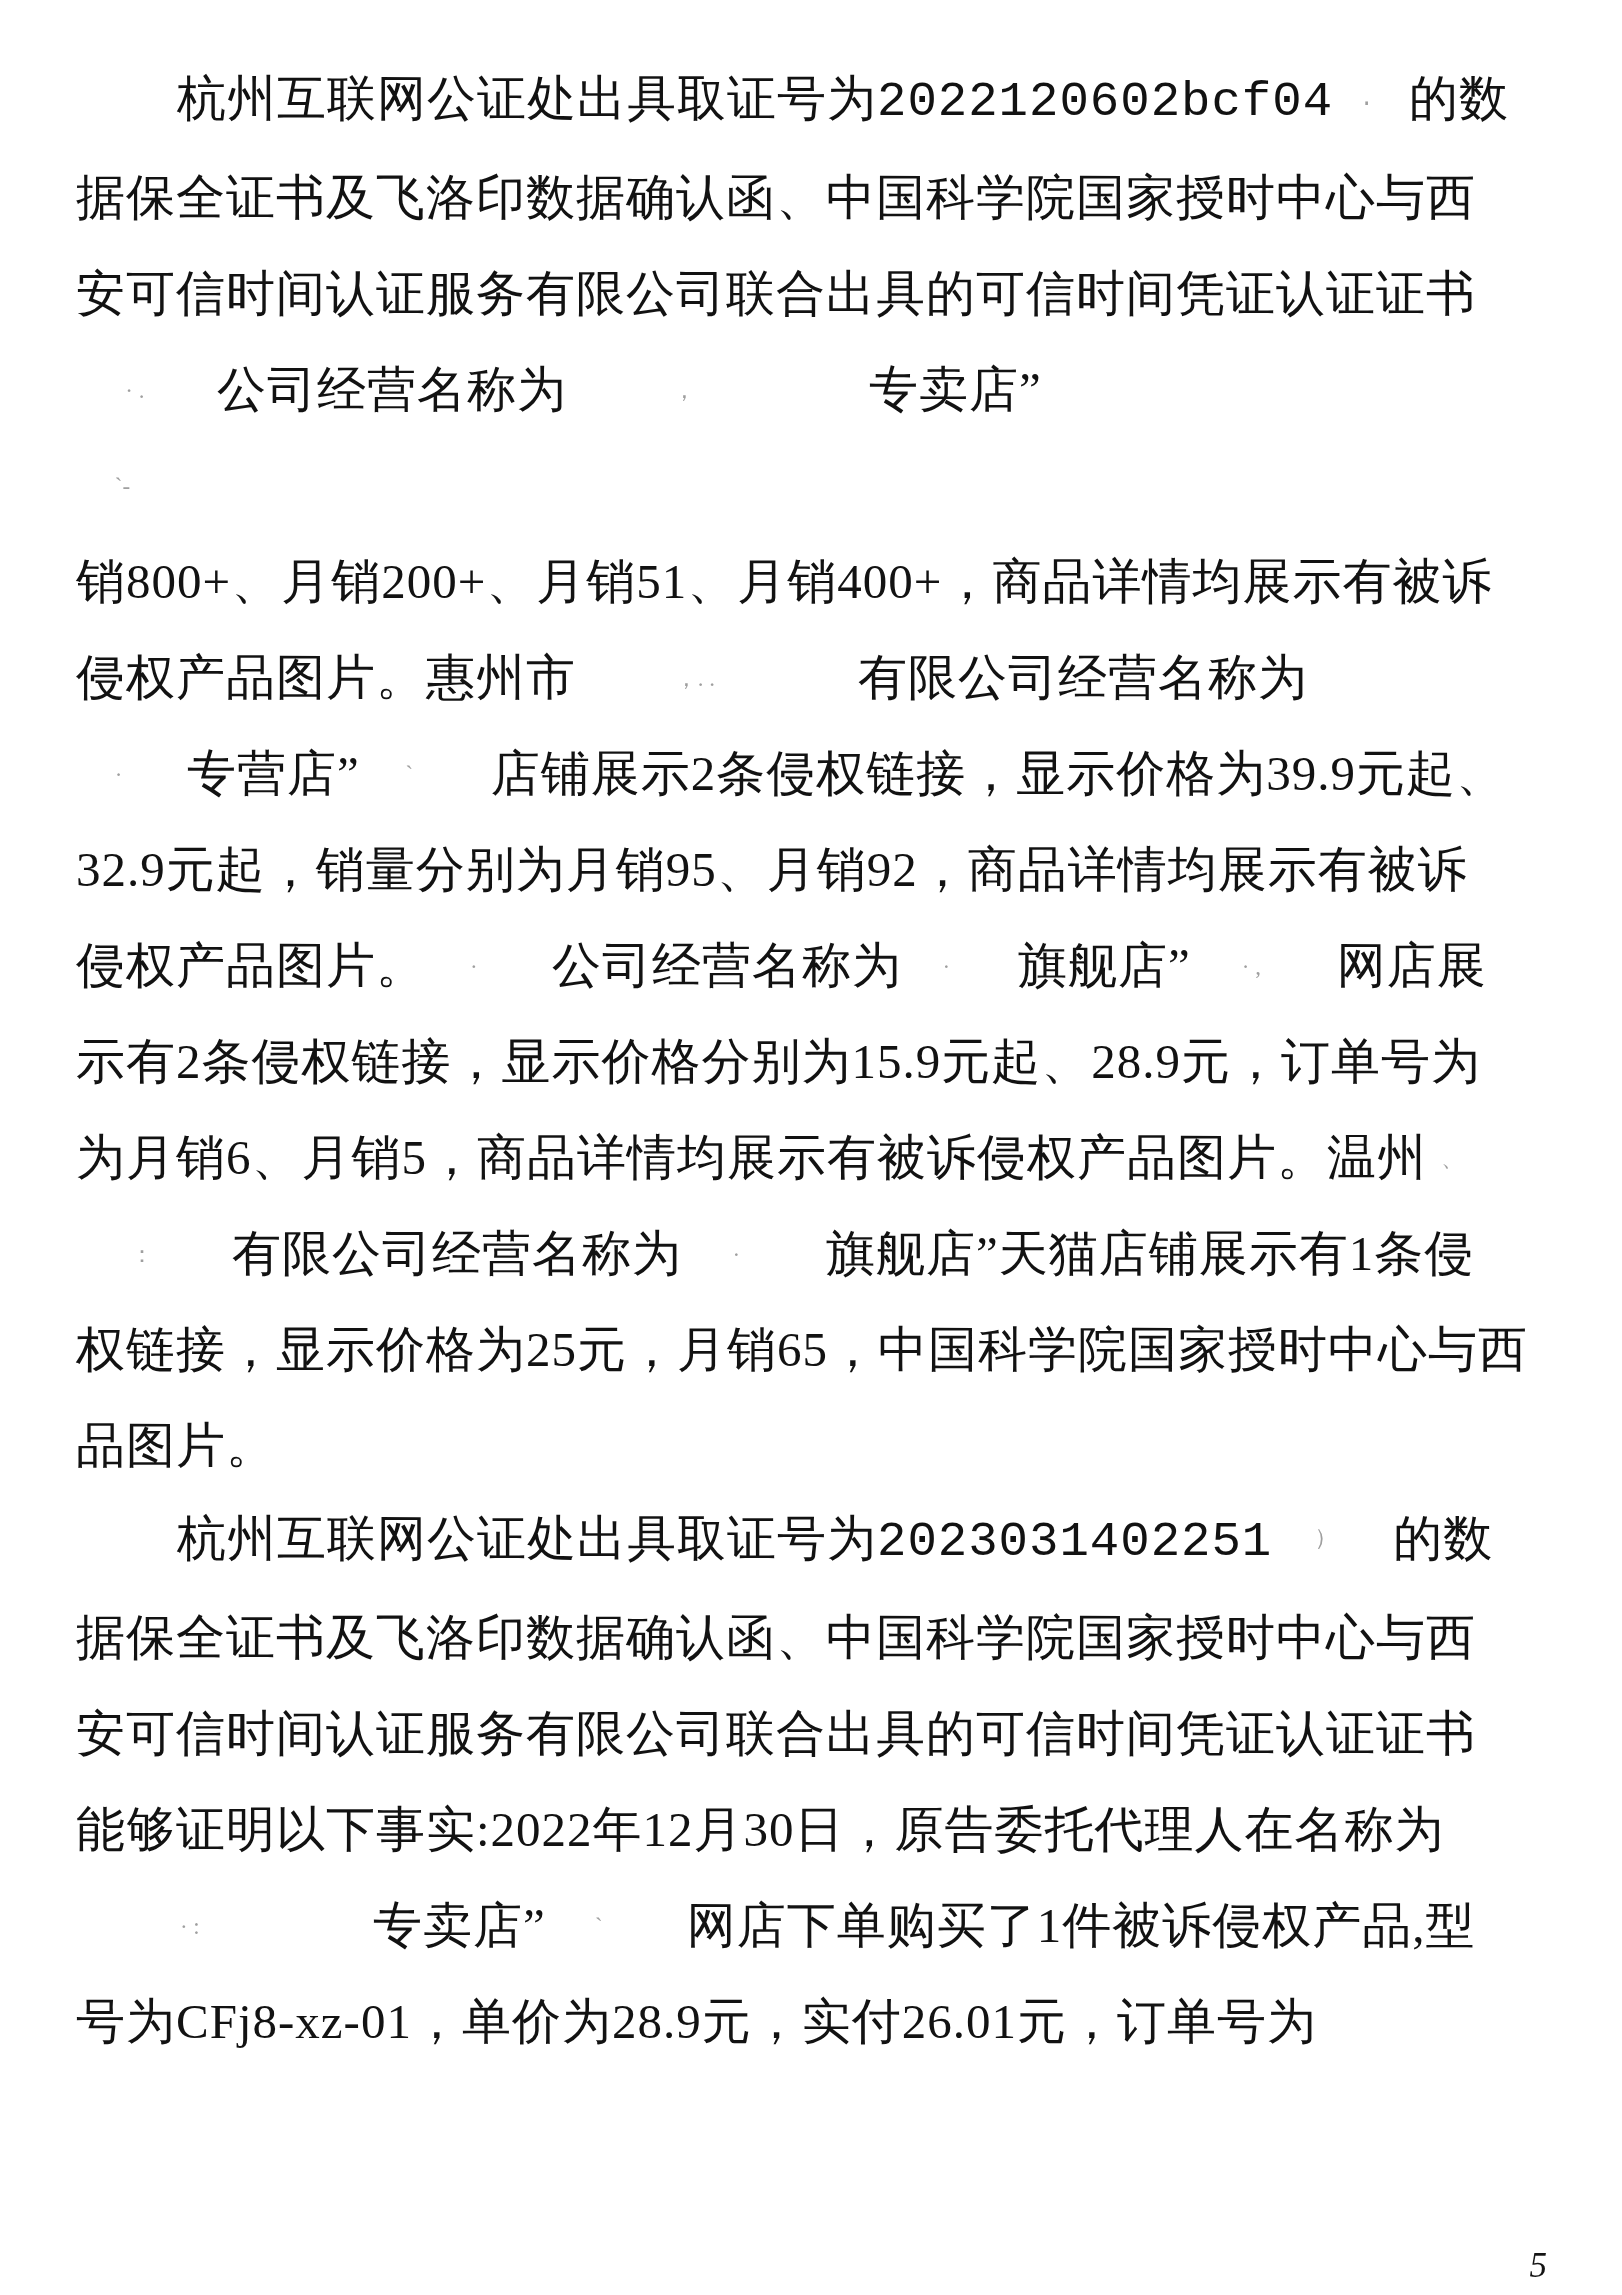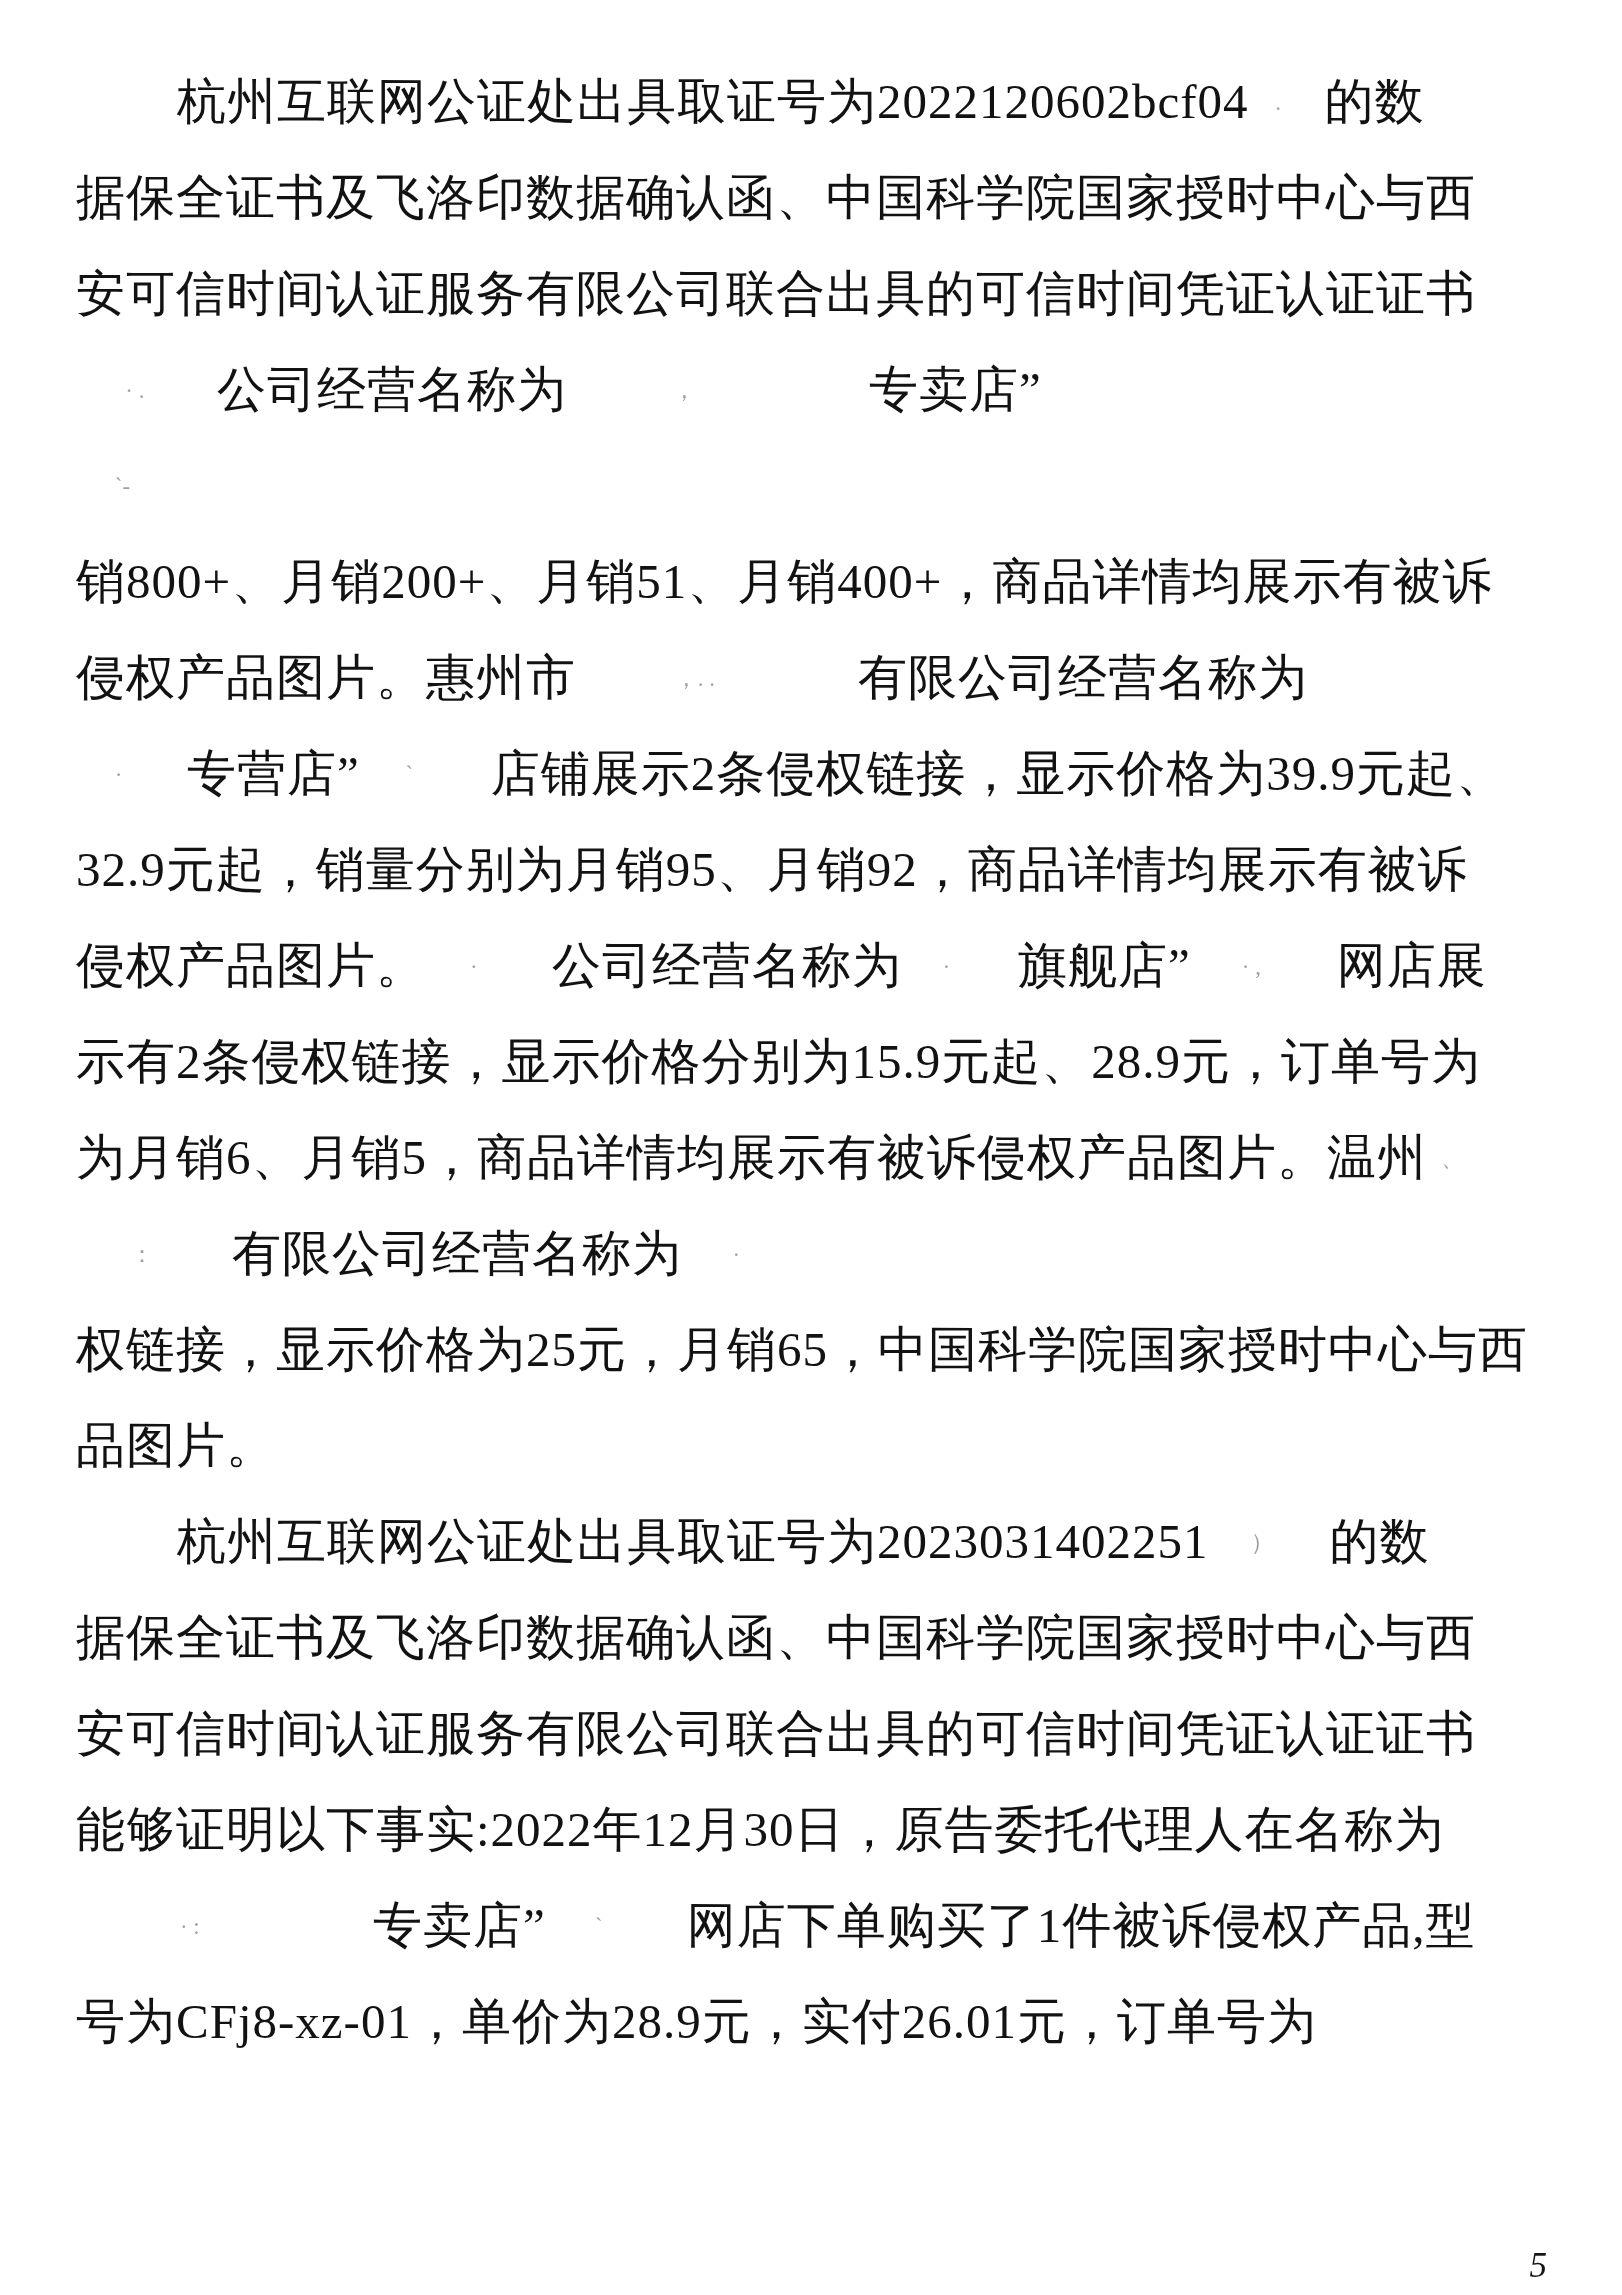--- a/index.html
+++ b/index.html
@@ -17,21 +17,21 @@
     width:1501px;
   }
   .line{
     height:96px;
     line-height:96px;
     font-size:49px;
     letter-spacing:1px;
     white-space:nowrap;
     font-weight:400;
   }
-  .line.indent{padding-left:101px;}
+  .line.indent{padding-left:101px;font-family:Liberation Mono, monospace;}
   .seg{display:inline;}
   .gap{
     display:inline-block;
     position:relative;
     height:1px;
     vertical-align:baseline;
   }
   .trace{
     position:absolute;
     bottom:4px;left:35%;
@@ -58,21 +58,21 @@
       <div class="line"><span class="seg">安可信时间认证服务有限公司联合出具的可信时间凭证认证证书</span></div>
       <div class="line"><span class="gap" style="width: 141px;"><span class="trace">· .</span></span><span class="seg">公司经营名称为</span><span class="gap" style="width: 302px;"><span class="trace">，</span></span><span class="seg">专卖店”</span></div>
       <div class="line"><span class="gap" style="width: 111px;"><span class="trace">`-</span></span></div>
       <div class="line"><span class="seg">销800+、月销200+、月销51、月销400+，商品详情均展示有被诉</span></div>
       <div class="line"><span class="seg">侵权产品图片。惠州市</span><span class="gap" style="width: 282px;"><span class="trace">，. .</span></span><span class="seg">有限公司经营名称为</span></div>
       <div class="line"><span class="gap" style="width: 111px;"><span class="trace">·</span></span><span class="seg">专营店”</span><span class="gap" style="width: 131px;"><span class="trace">`</span></span><span class="seg">店铺展示2条侵权链接，显示价格为39.9元起、</span></div>
       <div class="line"><span class="seg">32.9元起，销量分别为月销95、月销92，商品详情均展示有被诉</span></div>
       <div class="line"><span class="seg">侵权产品图片。</span><span class="gap" style="width: 126px;"><span class="trace">·</span></span><span class="seg">公司经营名称为</span><span class="gap" style="width: 116px;"><span class="trace">·</span></span><span class="seg">旗舰店”</span><span class="gap" style="width: 146px;"><span class="trace">· ,</span></span><span class="seg">网店展</span></div>
       <div class="line"><span class="seg">示有2条侵权链接，显示价格分别为15.9元起、28.9元，订单号为</span></div>
       <div class="line"><span class="seg">为月销6、月销5，商品详情均展示有被诉侵权产品图片。温州</span><span class="gap" style="width: 40px;"><span class="trace">、</span></span></div>
-      <div class="line"><span class="gap" style="width: 156px;"><span class="trace">：</span></span><span class="seg">有限公司经营名称为</span><span class="gap" style="width: 144px;"><span class="trace">·</span></span></div>
+      <div class="line"><span class="gap" style="width: 156px;"><span class="trace">：</span></span><span class="seg">有限公司经营名称为</span><span class="gap" style="width: 144px;"><span class="trace">·</span></span><span class="seg">旗舰店”天猫店铺展示有1条侵</span></div>
       <div class="line"><span class="seg">权链接，显示价格为25元，月销65，中国科学院国家授时中心与西</span></div>
       <div class="line"><span class="seg">品图片。</span></div>
       <div class="line indent"><span class="seg">杭州互联网公证处出具取证号为2023031402251</span><span class="gap" style="width: 121px;"><span class="trace">）</span></span><span class="seg">的数</span></div>
       <div class="line"><span class="seg">据保全证书及飞洛印数据确认函、中国科学院国家授时中心与西</span></div>
       <div class="line"><span class="seg">安可信时间认证服务有限公司联合出具的可信时间凭证认证证书</span></div>
       <div class="line"><span class="seg">能够证明以下事实:2022年12月30日，原告委托代理人在名称为</span></div>
       <div class="line"><span class="gap" style="width: 297px;"><span class="trace">· :</span></span><span class="seg">专卖店”</span><span class="gap" style="width: 141px;"><span class="trace">`</span></span><span class="seg">网店下单购买了1件被诉侵权产品,型</span></div>
       <div class="line"><span class="seg">号为CFj8-xz-01，单价为28.9元，实付26.01元，订单号为</span></div>
     </div>
   <div class="page-number">5</div>

